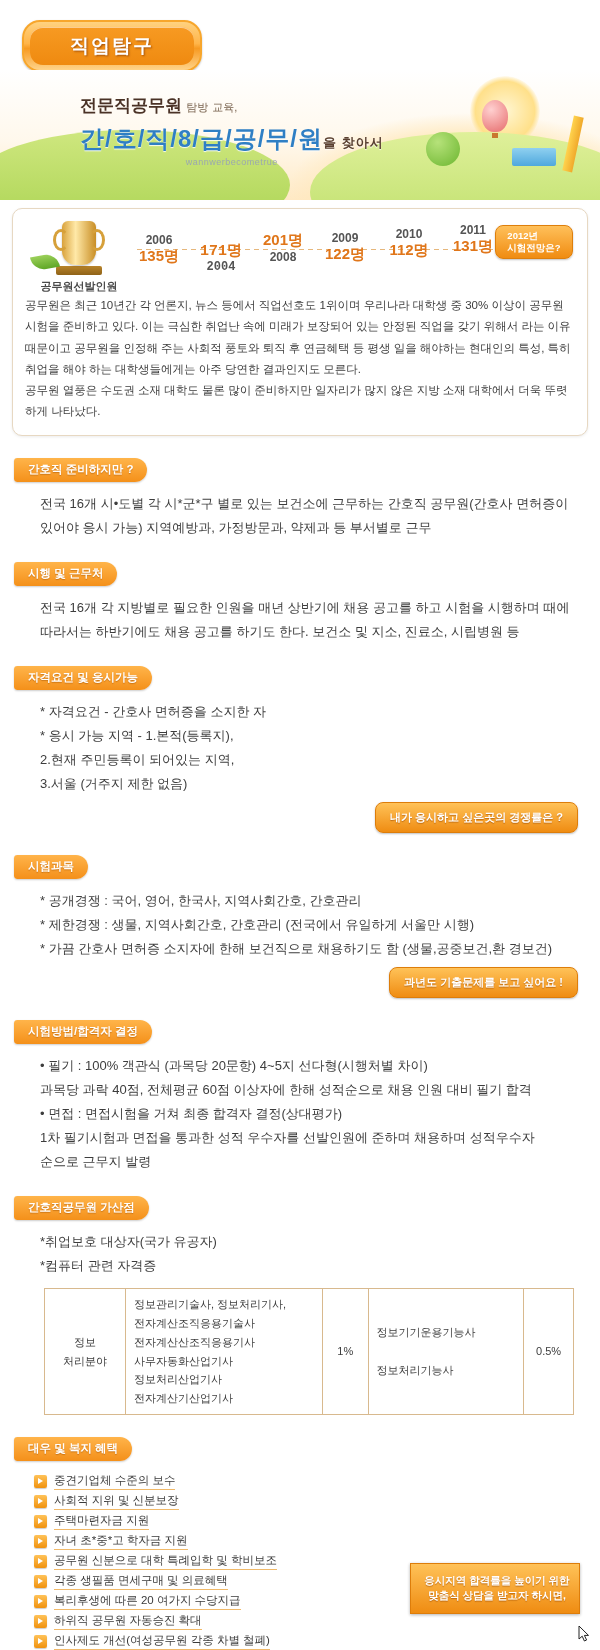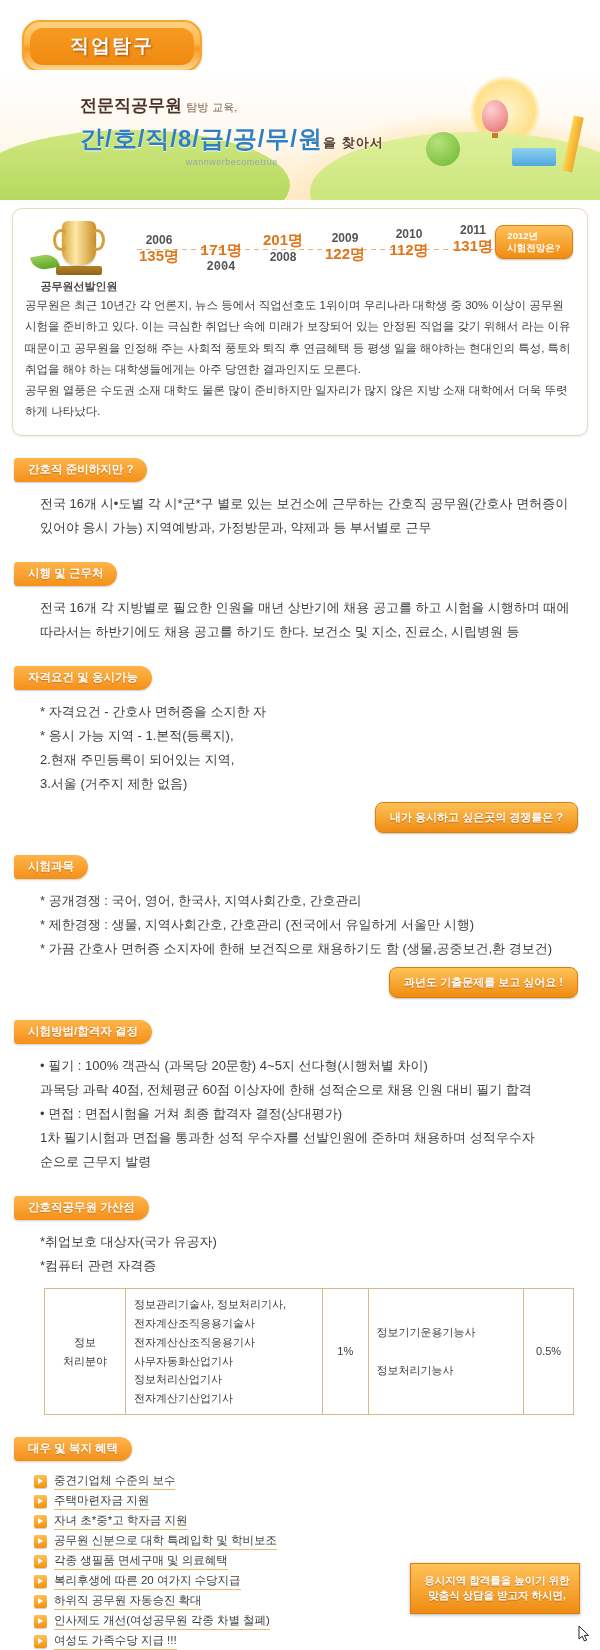--- a/index.html
+++ b/index.html
@@ -444,20 +444,24 @@
 
 <div>
   <div class="sec-head">대우 및 복지 혜택</div>
   <div class="benefits">
     <div class="benefit">
         <span class="arrow"></span>
         <span class="txt">중견기업체 수준의 보수</span>
       </div>
     <div class="benefit">
         <span class="arrow"></span>
+        <span class="txt">사회적 지위 및 신분보장</span>
+      </div>
+    <div class="benefit">
+        <span class="arrow"></span>
         <span class="txt">주택마련자금 지원</span>
       </div>
     <div class="benefit">
         <span class="arrow"></span>
         <span class="txt">자녀 초*중*고 학자금 지원</span>
       </div>
     <div class="benefit">
         <span class="arrow"></span>
         <span class="txt">공무원 신분으로 대학 특례입학 및 학비보조</span>
       </div>

